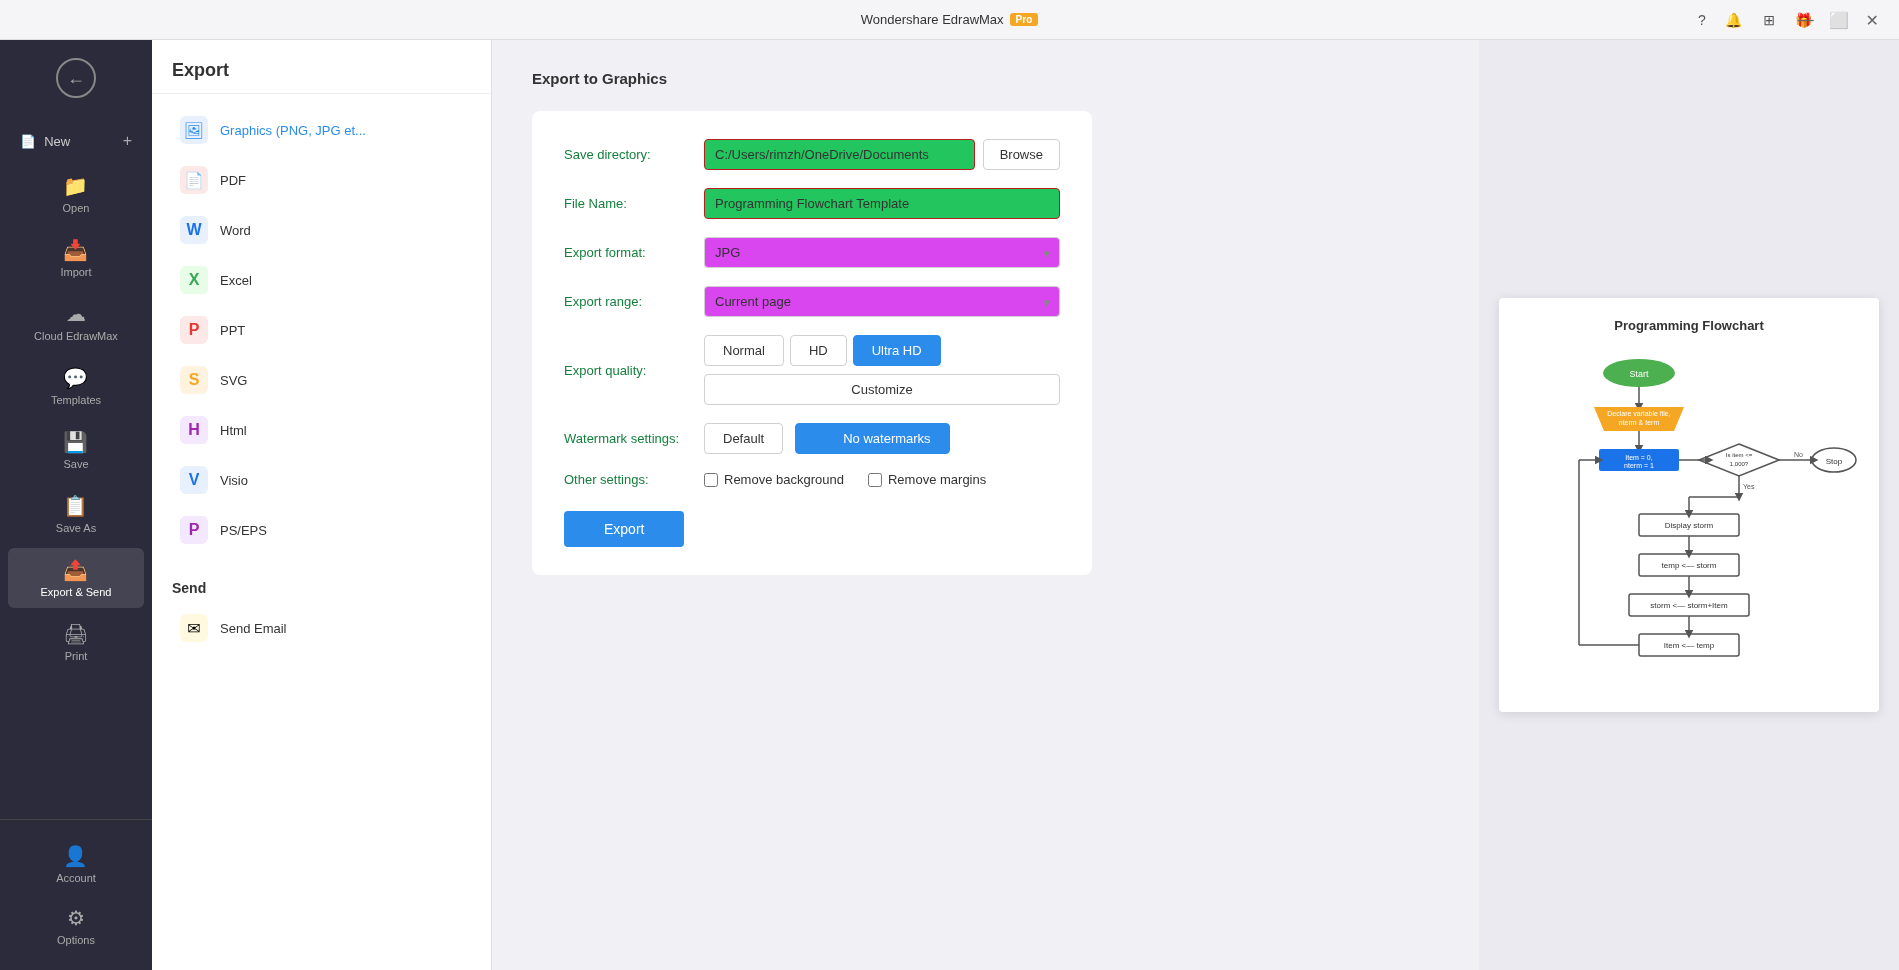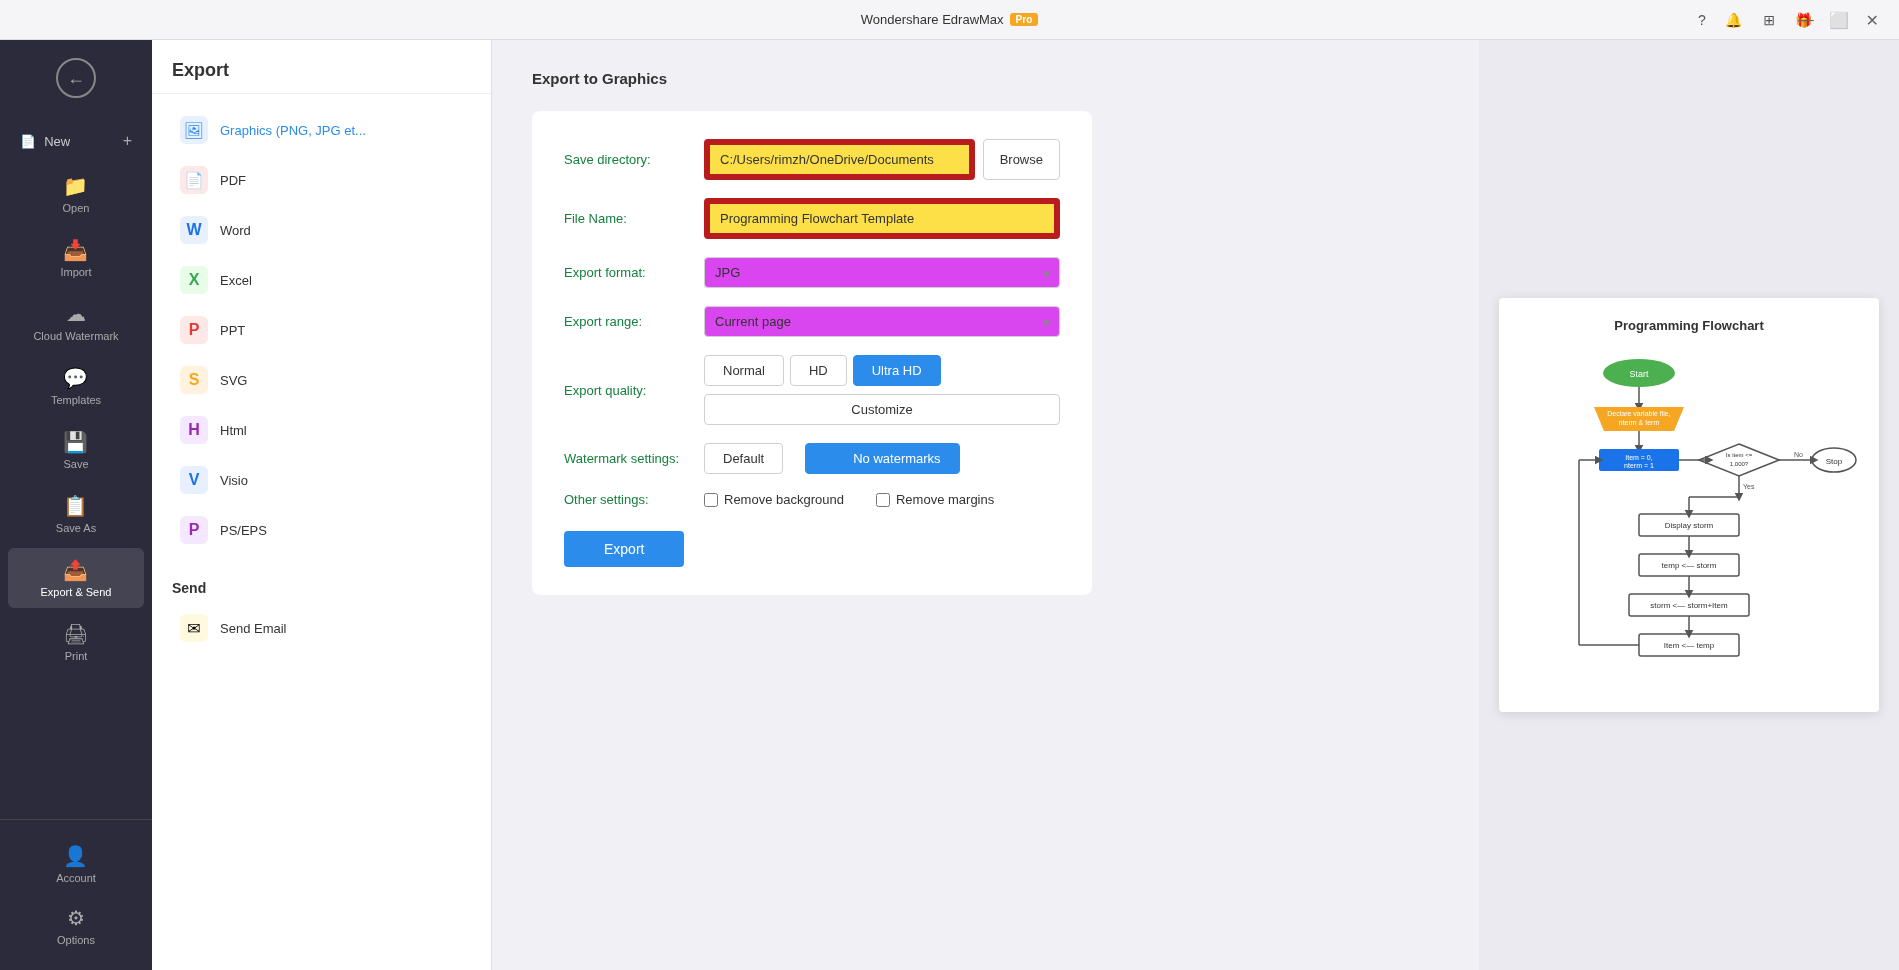--- a/index.html
+++ b/index.html
@@ -58,22 +58,22 @@
 
     
     .main-content { flex: 1; background: #f0f0f5; padding: 30px 40px; overflow-y: auto; }
     .main-title { font-size: 15px; font-weight: 600; color: #333; margin-bottom: 24px; }
     .form-section { background: white; border-radius: 8px; padding: 28px 32px; max-width: 560px; }
     .form-row { display: flex; align-items: center; margin-bottom: 18px; }
     .form-label { width: 140px; font-size: 13px; color: #15803d; flex-shrink: 0; }
     .form-control { flex: 1; }
     .input-with-btn { display: flex; gap: 8px; }
     .text-input {
-      width: 100%; padding: 7px 10px; border: 6px solid #b91c1c; border-radius: 4px;
-      font-size: 13px; color: #333; background: #fde047; outline: none;
+      width: 100%; padding: 7px 10px; border: 1px solid #b91c1c; border-radius: 4px;
+      font-size: 13px; color: #333; background: #22c55e; outline: none;
     }
     .browse-btn {
       padding: 7px 16px; background: white; border: 1px solid #d0d0d0; border-radius: 4px;
       cursor: pointer; font-size: 13px; color: #333; white-space: nowrap;
     }
     .select-input {
       width: 100%; padding: 7px 10px; border: 1px solid #d0d0d0; border-radius: 4px;
       font-size: 13px; color: #333; background: #d946ef; appearance: none; cursor: pointer;
       outline: none;
     }
@@ -87,29 +87,29 @@
       background: white; cursor: pointer; font-size: 13px; color: #333;
     }
     .quality-btn.active { background: #2b8ceb; color: white; border-color: #2b8ceb; }
     .customize-btn {
       margin-top: 8px; padding: 7px 16px; border: 1px solid #d0d0d0; border-radius: 4px;
       background: white; cursor: pointer; font-size: 13px; color: #333;
     }
     .quality-section { display: flex; flex-direction: column; }
 
     
-    .watermark-group { display: flex; gap: 22px; }
+    .watermark-group { display: flex; gap: 12px; }
     .watermark-btn {
       padding: 7px 18px; border: 1px solid #d0d0d0; border-radius: 4px;
       background: white; cursor: pointer; font-size: 13px; color: #333;
     }
     .watermark-btn.active { background: #2b8ceb; color: white; border-color: #2b8ceb; padding-left: 47px; }
 
     
-    .checkbox-group { display: flex; gap: 32px; align-items: center; }
+    .checkbox-group { display: flex; gap: 24px; align-items: center; }
     .checkbox-item { display: flex; align-items: center; gap: 6px; cursor: pointer; }
     .checkbox-item input[type=checkbox] { width: 14px; height: 14px; }
     .checkbox-item label { font-size: 13px; color: #333; cursor: pointer; }
 
     
     .export-btn-row { margin-top: 24px; }
     .export-btn {
       padding: 10px 40px; background: #2b8ceb; color: white; border: none; border-radius: 4px;
       font-size: 14px; cursor: pointer; font-weight: 500;
     }
@@ -178,21 +178,21 @@
       <div class="nav-item">
         <span class="nav-icon">📁</span>
         <span class="nav-label">Open</span>
       </div>
       <div class="nav-item">
         <span class="nav-icon">📥</span>
         <span class="nav-label">Import</span>
       </div>
       <div class="nav-item">
         <span class="nav-icon">☁</span>
-        <span class="nav-label">Cloud Watermark</span>
+        <span class="nav-label">Cloud EdrawMax</span>
       </div>
       <div class="nav-item">
         <span class="nav-icon">💬</span>
         <span class="nav-label">Templates</span>
       </div>
       <div class="nav-item">
         <span class="nav-icon">💾</span>
         <span class="nav-label">Save</span>
       </div>
       <div class="nav-item">

